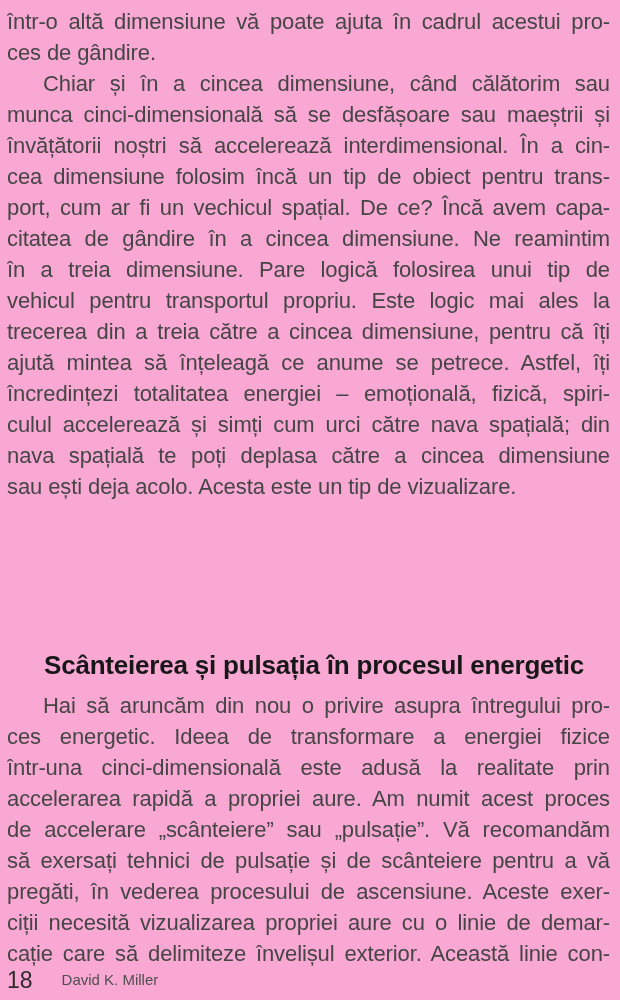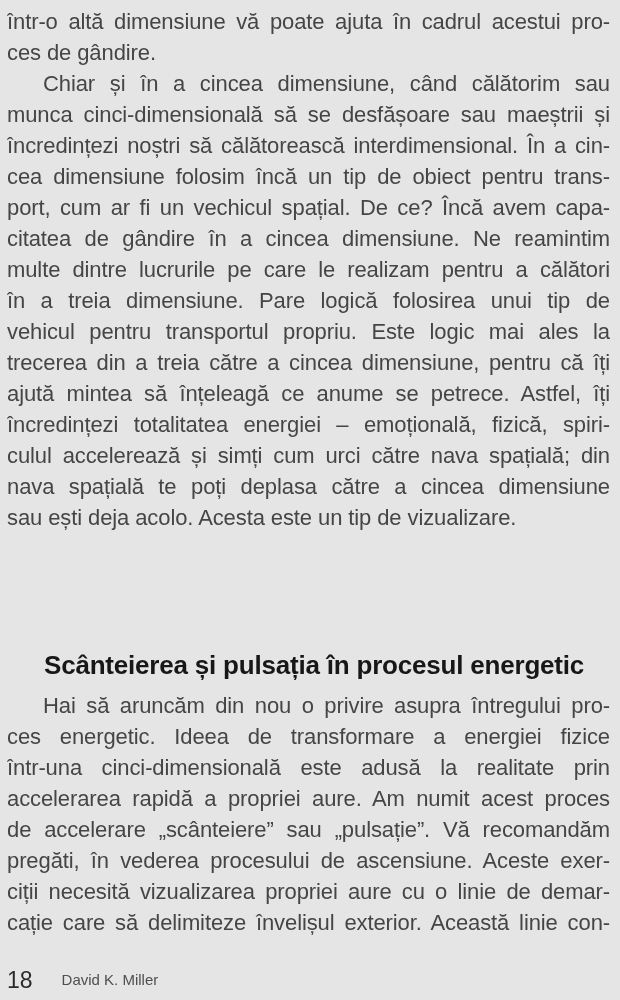--- a/index.html
+++ b/index.html
@@ -10,21 +10,21 @@
   body {
     width: 620px;
     height: 1000px;
     position: relative;
     overflow: hidden;
     font-family: "Liberation Sans", sans-serif;
   }
   .page {
     position: absolute;
     inset: 0;
-    background: #e5e5e5;
+    background: #f9a8d4;
   }
   .col {
     position: absolute;
     left: 7px;
     width: 603px;
   }
   #block-top { top: 6px; }
   #block-bottom { top: 690px; }
   .line {
     font-size: 22px;
@@ -83,43 +83,43 @@
 </head>
 <body>
 
 <div class="page">
 
   <div class="col" id="block-top">
       <div class="line">într-o altă dimensiune vă poate ajuta în cadrul acestui pro-</div>
       <div class="line flush">ces de gândire.</div>
       <div class="line indent">Chiar și în a cincea dimensiune, când călătorim sau</div>
       <div class="line">munca cinci-dimensională să se desfășoare sau maeștrii și</div>
-      <div class="line">încredințezi noștri să călătorească interdimensional. În a cin-</div>
+      <div class="line">învățătorii noștri să accelerează interdimensional. În a cin-</div>
       <div class="line">cea dimensiune folosim încă un tip de obiect pentru trans-</div>
       <div class="line">port, cum ar fi un vechicul spațial. De ce? Încă avem capa-</div>
       <div class="line">citatea de gândire în a cincea dimensiune. Ne reamintim</div>
-      <div class="line">multe dintre lucrurile pe care le realizam pentru a călători</div>
       <div class="line">în a treia dimensiune. Pare logică folosirea unui tip de</div>
       <div class="line">vehicul pentru transportul propriu. Este logic mai ales la</div>
       <div class="line">trecerea din a treia către a cincea dimensiune, pentru că îți</div>
       <div class="line">ajută mintea să înțeleagă ce anume se petrece. Astfel, îți</div>
       <div class="line">încredințezi totalitatea energiei – emoțională, fizică, spiri-</div>
       <div class="line">culul accelerează și simți cum urci către nava spațială; din</div>
       <div class="line">nava spațială te poți deplasa către a cincea dimensiune</div>
       <div class="line flush">sau ești deja acolo. Acesta este un tip de vizualizare.</div>
     </div>
 
   <h2 id="heading">Scânteierea și pulsația în procesul energetic</h2>
 
   <div class="col" id="block-bottom">
       <div class="line indent">Hai să aruncăm din nou o privire asupra întregului pro-</div>
       <div class="line">ces energetic. Ideea de transformare a energiei fizice</div>
       <div class="line">într-una cinci-dimensională este adusă la realitate prin</div>
       <div class="line">accelerarea rapidă a propriei aure. Am numit acest proces</div>
       <div class="line">de accelerare „scânteiere” sau „pulsație”. Vă recomandăm</div>
+      <div class="line">să exersați tehnici de pulsație și de scânteiere pentru a vă</div>
       <div class="line">pregăti, în vederea procesului de ascensiune. Aceste exer-</div>
       <div class="line">ciții necesită vizualizarea propriei aure cu o linie de demar-</div>
       <div class="line">cație care să delimiteze învelișul exterior. Această linie con-</div>
     </div>
 
   <div id="footer">
     <span id="page-num">18</span>
     <span id="author">David K. Miller</span>
   </div>
 

